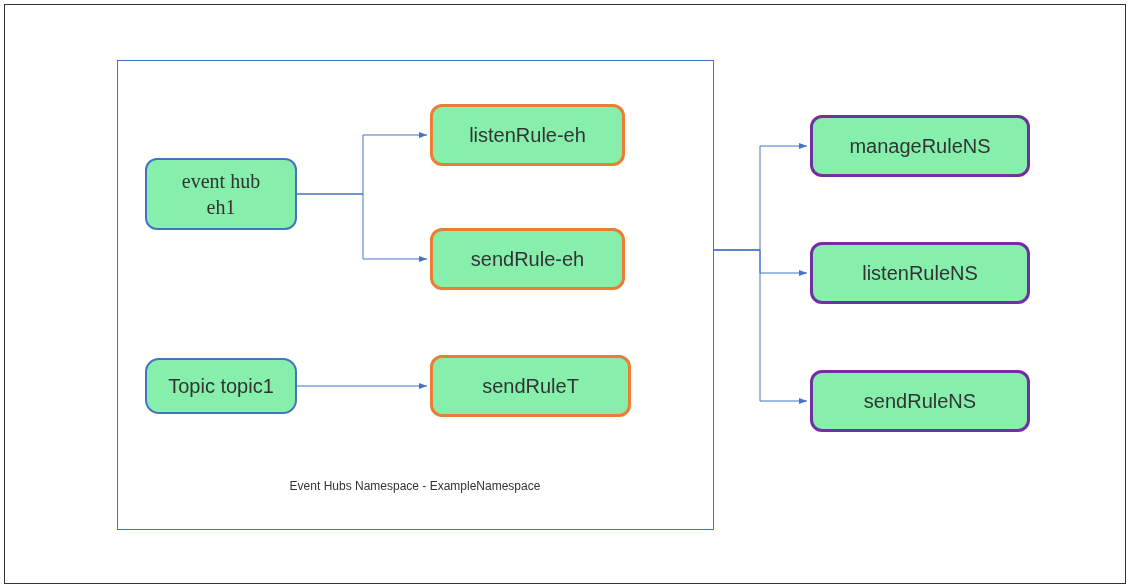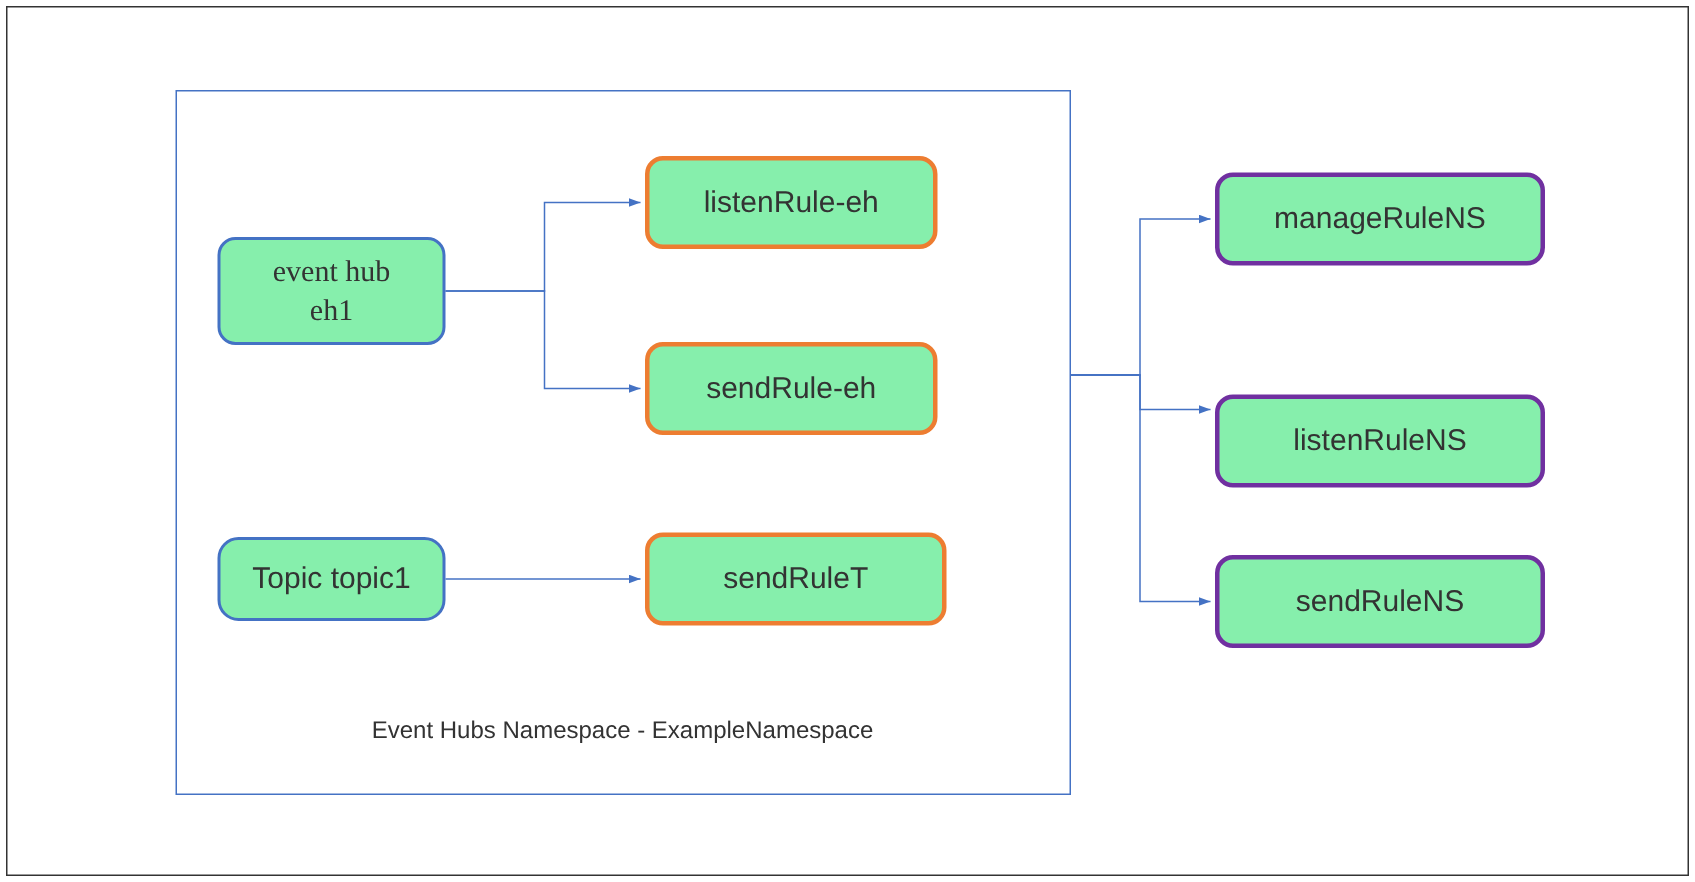--- a/index.html
+++ b/index.html
@@ -17,21 +17,21 @@
     width: 1122px;
     height: 580px;
     border: 1px solid #333;
   }
   .namespace-box {
     position: absolute;
     border: 1px solid #4472C4;
   }
   .namespace-label {
     position: absolute;
-    font-size: 16px;
+    font-size: 12px;
     color: #333;
     text-align: center;
   }
   .node {
     position: absolute;
     border-radius: 12px;
     display: flex;
     align-items: center;
     justify-content: center;
     text-align: center;
@@ -75,21 +75,21 @@
 <div class="node blue" style="left:145px; top:358px; width:152px; height:56px;border-radius:14px;">Topic topic1</div>
 
 <div class="node orange" style="left:430px; top:104px; width:195px; height:62px;">listenRule-eh</div>
 
 <div class="node orange" style="left:430px; top:228px; width:195px; height:62px;">sendRule-eh</div>
 
 <div class="node orange" style="left:430px; top:355px; width:201px; height:62px;">sendRuleT</div>
 
 <div class="node purple" style="left:810px; top:115px; width:220px; height:62px;">manageRuleNS</div>
 
-<div class="node purple" style="left:810px; top:242px; width:220px; height:62px;margin-top:21px;">listenRuleNS</div>
+<div class="node purple" style="left:810px; top:242px; width:220px; height:62px;">listenRuleNS</div>
 
 <div class="node purple" style="left:810px; top:370px; width:220px; height:62px;">sendRuleNS</div>
 
 <svg class="connectors">
   <defs>
     <marker id="arrow" markerWidth="10" markerHeight="10" refX="8" refY="3" orient="auto">
       <path class="arrowhead" d="M0,0 L8,3 L0,6 Z"></path>
     </marker>
   </defs>
 

